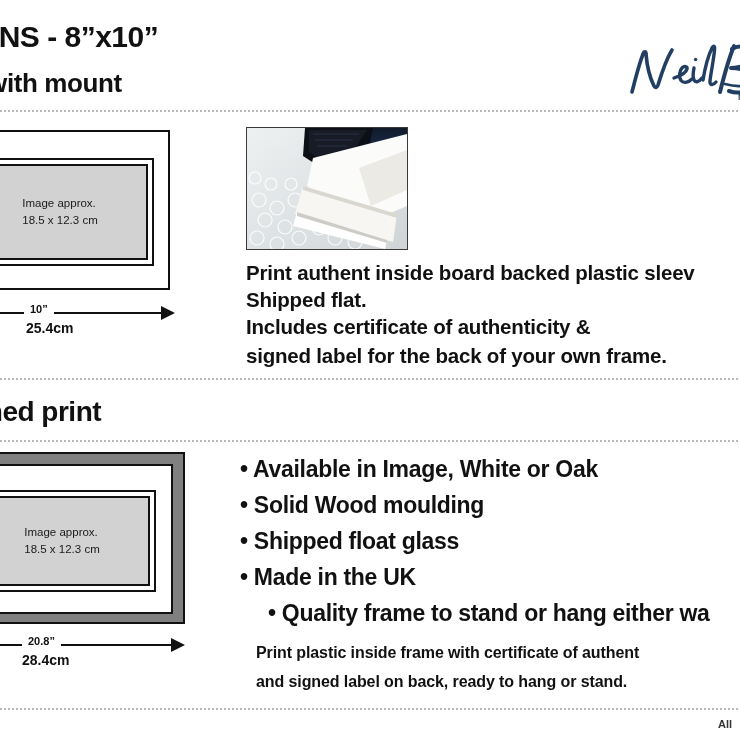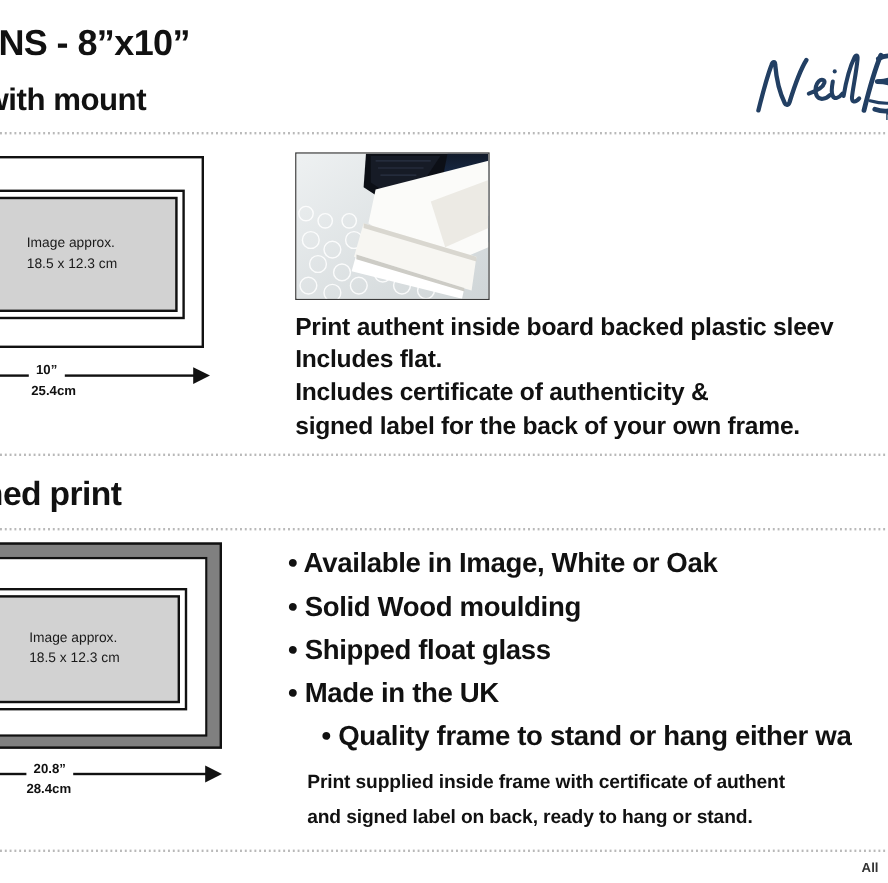--- a/index.html
+++ b/index.html
@@ -84,21 +84,21 @@
     border-top:7px solid transparent;border-bottom:7px solid transparent;
     border-left:14px solid #111;
   }
   .dim .lbl-in{
     position:absolute;top:3px;
     background:#fff;padding:0 6px;
     font-size:11px;font-weight:bold;color:#111;white-space:nowrap;
   }
   .dim .lbl-cm{
     position:absolute;top:20px;
-    font-size:11px;font-weight:bold;color:#111;white-space:nowrap;
+    font-size:14px;font-weight:bold;color:#111;white-space:nowrap;
   }
 
   
   .photo{
     position:absolute;
     border:1px solid #3a3a3a;
     box-sizing:border-box;
     overflow:hidden;
     background:#e8eaea;
   }
@@ -227,21 +227,21 @@
 
     <path d="M56 58 L150 86 L146 114 L48 86 Z" fill="#f7f6f2"></path>
     <path d="M56 58 L150 86 L150 90 L56 62 Z" fill="#d9d7d0"></path>
 
     <path d="M50 84 L140 112 L138 121 L46 98 Z" fill="#ffffff"></path>
     <path d="M50 84 L140 112 L140 115 L50 88 Z" fill="#cdccc6"></path>
   </svg>
 </div>
 
 <div class="copy-line" style="left:246px;top:261px;">Print authent inside board backed plastic sleev</div>
-<div class="copy-line" style="left:246px;top:288px;">Includes flat.</div>
+<div class="copy-line" style="left:246px;top:288px;">Shipped flat.</div>
 <div class="copy-line" style="left:246px;top:315px;">Includes certificate of authenticity &amp;</div>
 <div class="copy-line" style="left:246px;top:344px;">signed label for the back of your own frame.</div>
 
 <div class="dotted-rule" style="top:378px;"></div>
 
 <div class="section-head" style="left:-22px;top:396px;">med print</div>
 
 <div class="dotted-rule" style="top:440px;"></div>
 
 <div class="diagram" style="left:-70px;top:452px;width:255px;height:172px;">
@@ -278,17 +278,17 @@
 </div>
 <div class="bullet-line" style="left:240px;top:564px;">
   <span>•</span>
   <span>Made in the UK</span>
 </div>
 <div class="bullet-line" style="left:240px;top:600px;margin-left:28px;">
   <span>•</span>
   <span>Quality frame to stand or hang either wa</span>
 </div>
 
-<div class="note-line" style="left:256px;top:644px;">Print supplied inside frame with certificate of authent</div>
+<div class="note-line" style="left:256px;top:644px;">Print plastic inside frame with certificate of authent</div>
 <div class="note-line" style="left:256px;top:673px;">and signed label on back, ready to hang or stand.</div>
 
 <div class="dotted-rule" style="top:708px;"></div>
 <div class="footnote" style="left:718px;top:718px;">All</div>
 
 </body></html>

